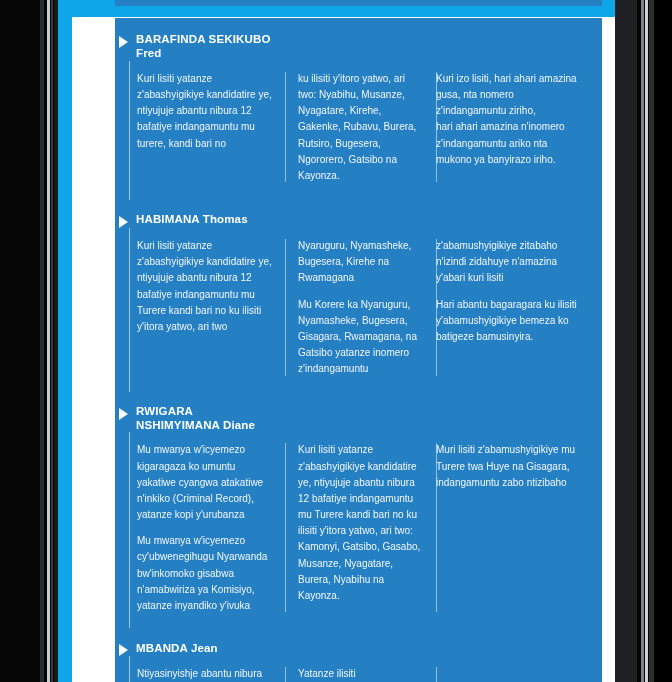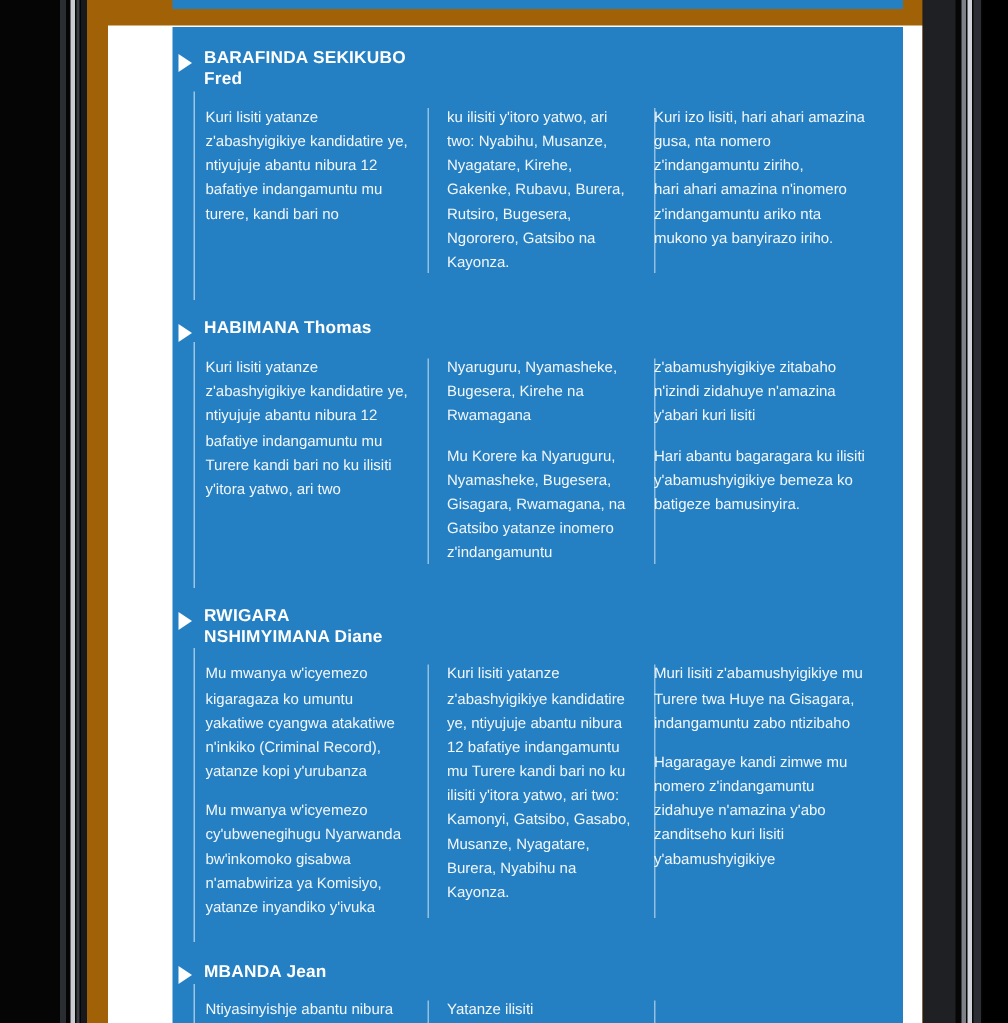--- a/index.html
+++ b/index.html
@@ -71,21 +71,21 @@
   .bezel-right-hl-e {
     position: absolute; left: 40px; top: 0; bottom: 0;
     width: 17px; background: #000000;
   }
 
   
   .screen {
     position: absolute;
     left: 58px; top: 0;
     width: 557px; height: 682px;
-    background: #a16207;
+    background: #0ea5e9;
     overflow: hidden;
   }
 
   
   .top-sliver {
     position: absolute;
     left: 57px; top: 0;
     width: 487px; height: 6px;
     background: #2580c3;
   }
@@ -263,21 +263,20 @@
             <div class="col c1">
               <div class="para">Mu mwanya w'icyemezo kigaragaza ko umuntu yakatiwe cyangwa atakatiwe n'inkiko (Criminal Record), yatanze kopi y'urubanza</div>
               <div class="para">Mu mwanya w'icyemezo cy'ubwenegihugu Nyarwanda bw'inkomoko gisabwa n'amabwiriza ya Komisiyo, yatanze inyandiko y'ivuka</div>
             </div>
             <div class="col c2">
               <div class="para">Kuri lisiti yatanze z'abashyigikiye kandidatire ye, ntiyujuje abantu nibura 12 bafatiye indangamuntu mu Turere kandi bari no ku ilisiti y'itora yatwo, ari two:
 Kamonyi, Gatsibo, Gasabo, Musanze, Nyagatare, Burera, Nyabihu na Kayonza.</div>
             </div>
             <div class="col c3">
               <div class="para">Muri lisiti z'abamushyigikiye mu Turere twa Huye na Gisagara, indangamuntu zabo ntizibaho</div>
-              <div class="para">Hagaragaye kandi zimwe mu nomero z'indangamuntu zidahuye n'amazina y'abo zanditseho kuri lisiti y'abamushyigikiye</div>
             </div>
           </div>
         </div>
         <div class="section s4">
           <div class="section-head">
             <span class="tri-icon"></span>
             <div class="cand-name">MBANDA Jean</div>
           </div>
           <div class="section-body">
             <div class="rail"></div>

